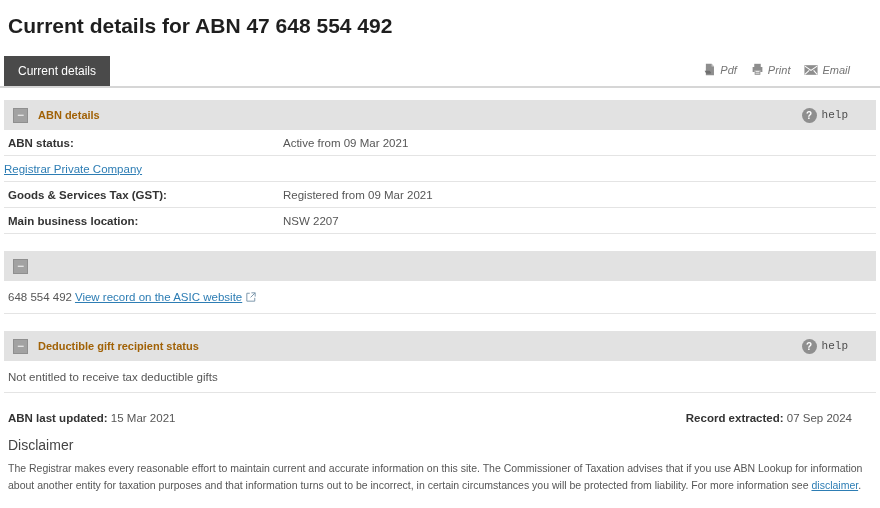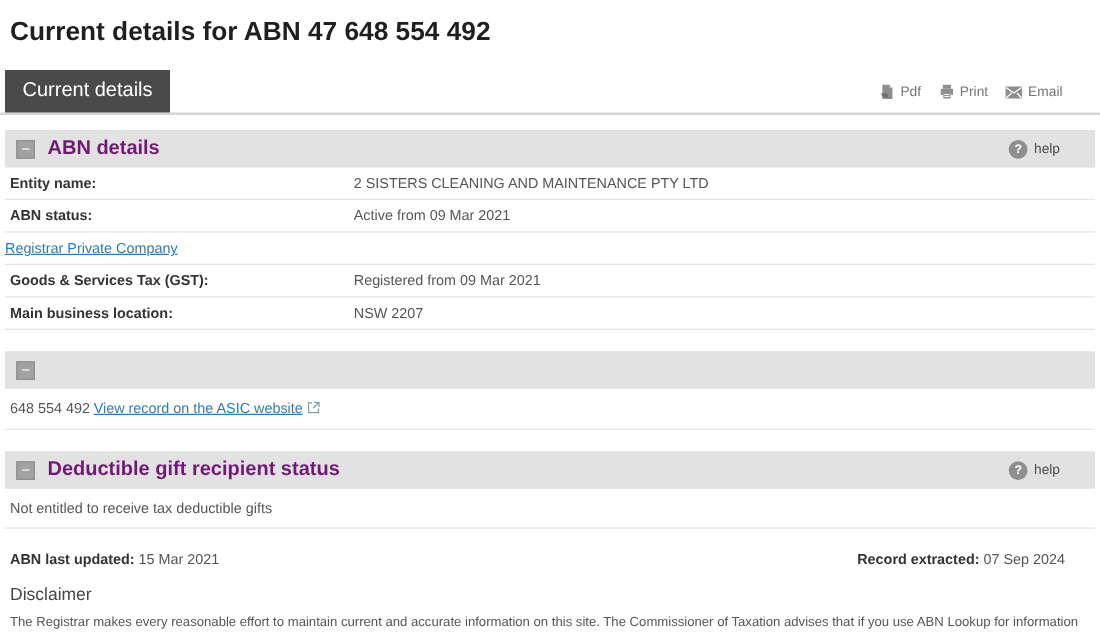--- a/index.html
+++ b/index.html
@@ -24,37 +24,38 @@
   .tabrow {
     margin-top: 17px;
     position: relative;
     border-bottom: 2px solid #d6d6d6;
     display: flex;
     align-items: flex-end;
     justify-content: space-between;
   }
   .tabs { display: flex; gap: 3px; margin-left: 4px; }
   .tab {
-    font-size: 16px;
+    font-size: 12px;
     padding: 8px 14px 8px 14px;
     background: #e8e8e8;
     color: #2d7db4;
     cursor: pointer;
     white-space: nowrap;
   }
   .tab--active {
     background: #4a4a4a;
     color: #ffffff;
   }
   .export-actions {
     display: flex;
     align-items: center;
     gap: 14px;
     margin-right: 30px;
     padding-bottom: 10px;
+    font-style: italic;
   }
   .action {
     display: inline-flex;
     align-items: center;
     gap: 4px;
     font-size: 11px;
     color: #757575;
     text-decoration: none;
   }
   .action svg { display: block; }
@@ -76,43 +77,43 @@
     color: #ffffff;
     font-size: 12px;
     line-height: 12px;
     text-align: center;
     cursor: pointer;
     margin-right: 10px;
     flex: 0 0 auto;
     user-select: none;
   }
   .section-title {
-    font-size: 16px;
-    font-weight: bold;
-    color: #701a75;
+    font-size: 11px;
+    font-weight: bold;
+    color: #a16207;
   }
   .help-btn {
     margin-left: auto;
     display: inline-flex;
     align-items: center;
     gap: 5px;
     cursor: pointer;
   }
   .help-circle {
     width: 15px; height: 15px;
     border-radius: 50%;
     background: #8f8f8f;
     color: #ffffff;
     font-size: 10px;
     font-weight: bold;
     display: flex;
     align-items: center;
     justify-content: center;
   }
-  .help-label { font-size: 11px; color: #4d4d4d; }
+  .help-label { font-size: 11px; color: #4d4d4d; font-family: Liberation Mono, monospace; }
 
   
   .detail-row {
     display: flex;
     border-bottom: 1px solid #e4e4e4;
     padding: 7px 0 6px 0;
     font-size: 11.5px;
     align-items: baseline;
   }
   .detail-label {
@@ -208,24 +209,20 @@
   <div class="section">
     <div class="section-header">
       <span class="collapse-toggle">−</span>
       <span class="section-title">ABN details</span>
       <span class="help-btn">
         <span class="help-circle">?</span>
         <span class="help-label">help</span>
       </span>
     </div>
     <div class="detail-row">
-      <div class="detail-label">Entity name:</div>
-      <div class="detail-value">2 SISTERS CLEANING AND MAINTENANCE PTY LTD</div>
-    </div>
-    <div class="detail-row">
       <div class="detail-label">ABN status:</div>
       <div class="detail-value">Active from 09 Mar 2021</div>
     </div>
     <div class="detail-row">
       <div class="detail-value">
         <a class="val-link">Registrar Private Company</a>
       </div>
     </div>
     <div class="detail-row">
       <div class="detail-label">Goods &amp; Services Tax (GST):</div>

